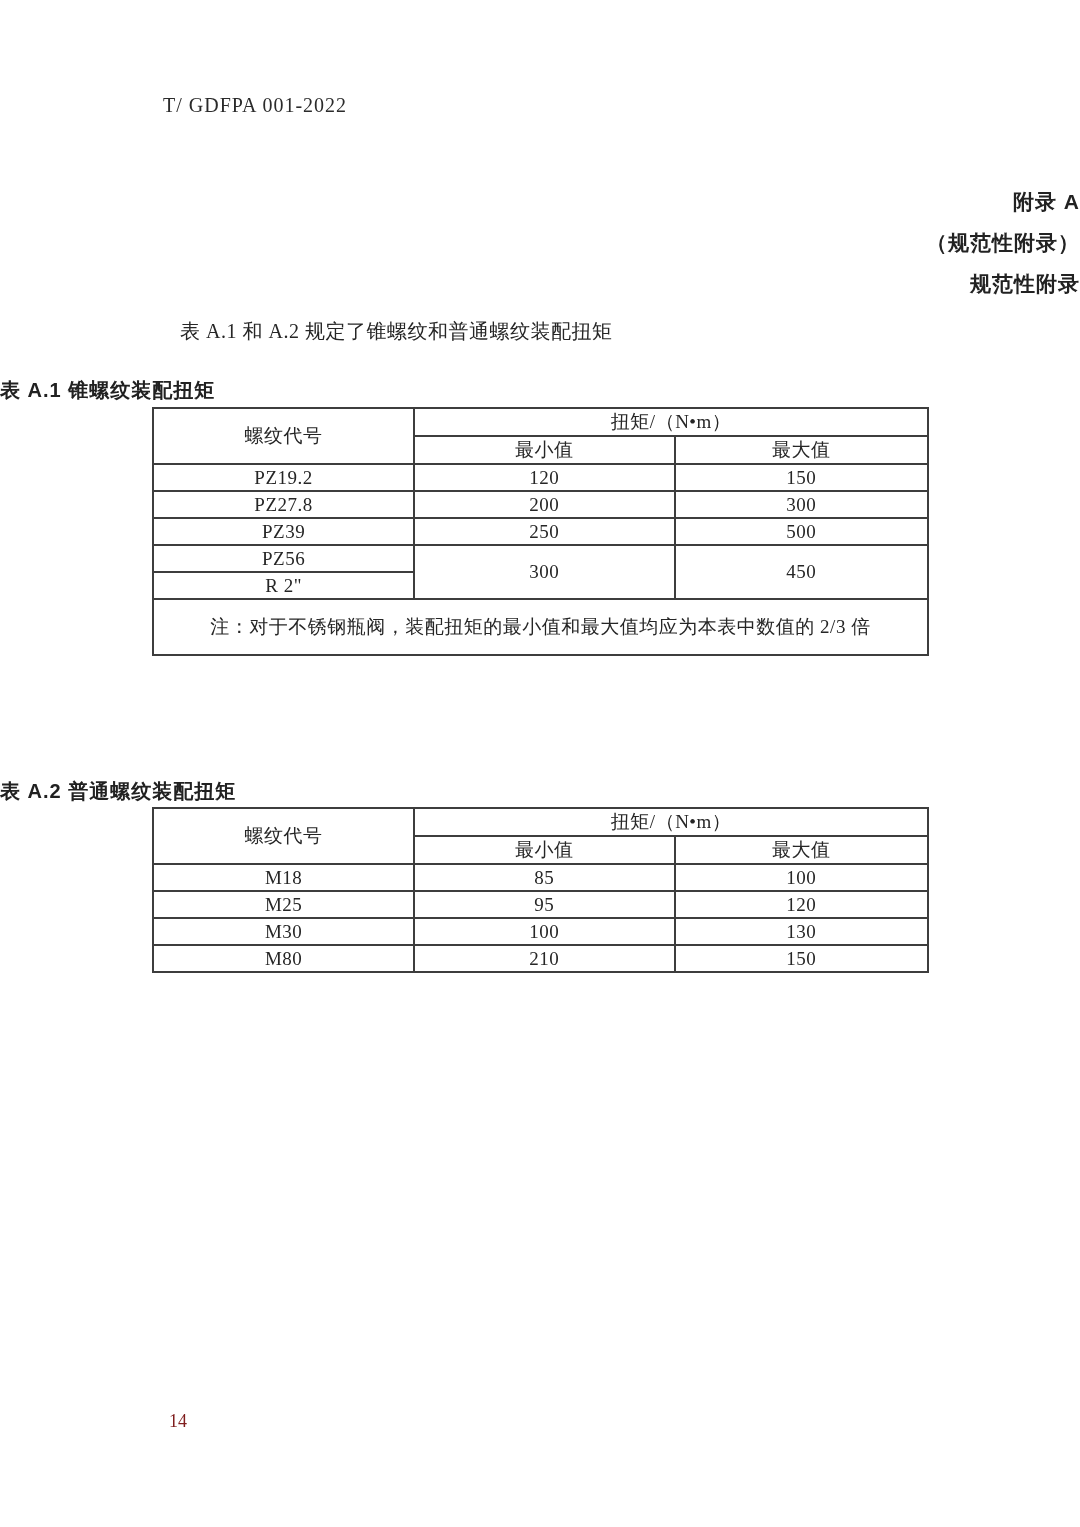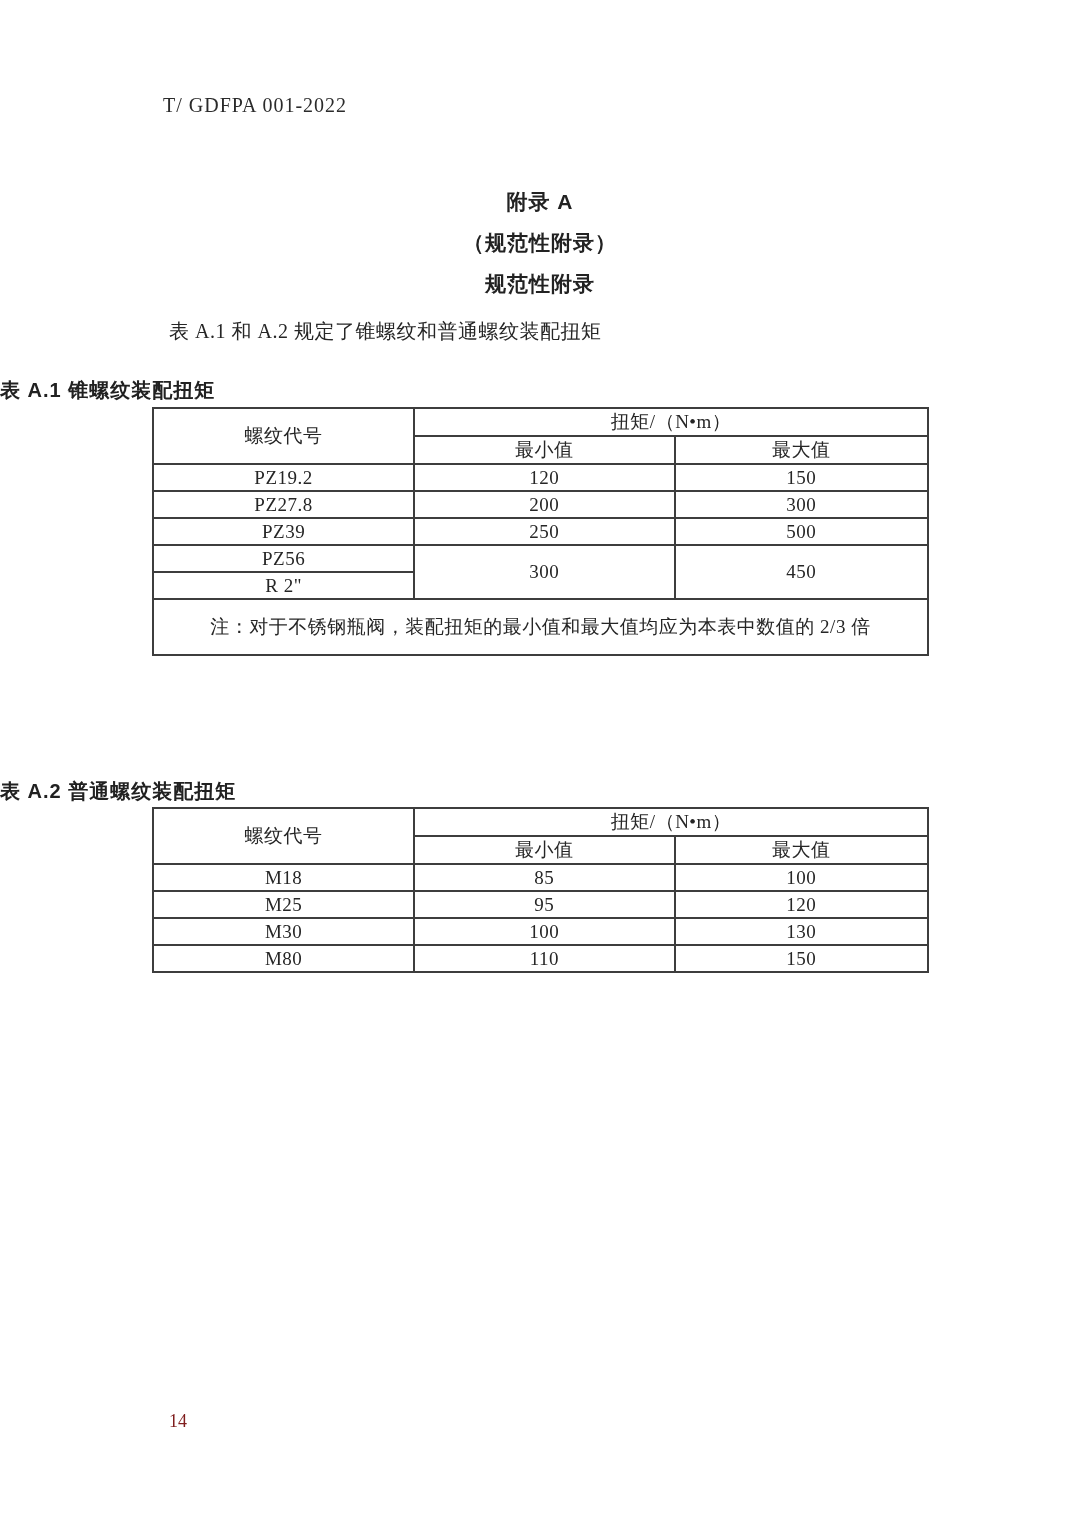--- a/index.html
+++ b/index.html
@@ -23,34 +23,34 @@
     letter-spacing: 1px;
     color: #2b2b2b;
     text-align: center;
   }
 
   .appendix-block {
     position: absolute;
     left: 0;
     top: 188px;
     width: 1080px;
-    text-align: center;
+    text-align: right;
   }
   .appendix-line {
     font-family: "Liberation Sans", "DejaVu Sans", sans-serif;
     font-weight: 700;
     font-size: 21px;
     color: #222222;
     margin-bottom: 13px;
     letter-spacing: 1px;
   }
 
   .intro {
     position: absolute;
-    left: 169px;
+    left: 180px;
     top: 318px;
     font-size: 20px;
     color: #262626;
     letter-spacing: 0.5px;
   }
 
   .tbl-caption {
     position: absolute;
     left: 0;
     width: 1080px;
@@ -185,21 +185,21 @@
         <td>95</td>
         <td>120</td>
       </tr>
       <tr>
         <td>M30</td>
         <td>100</td>
         <td>130</td>
       </tr>
       <tr>
         <td>M80</td>
-        <td>110</td>
+        <td>210</td>
         <td>150</td>
       </tr>
     </tbody>
   </table>
 
   <div class="page-number">14</div>
 
 </div>
 
 </body></html>

